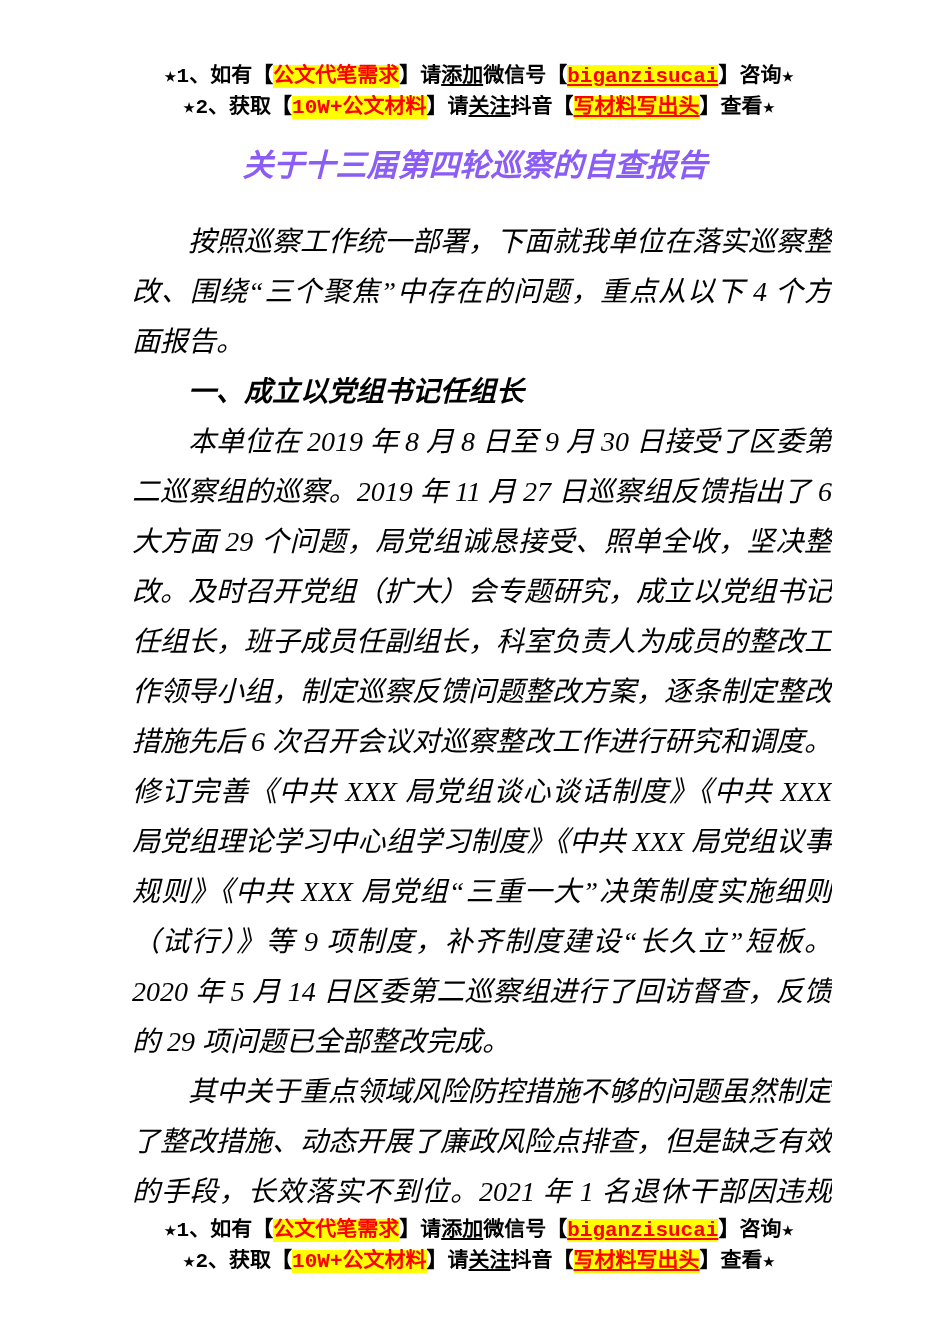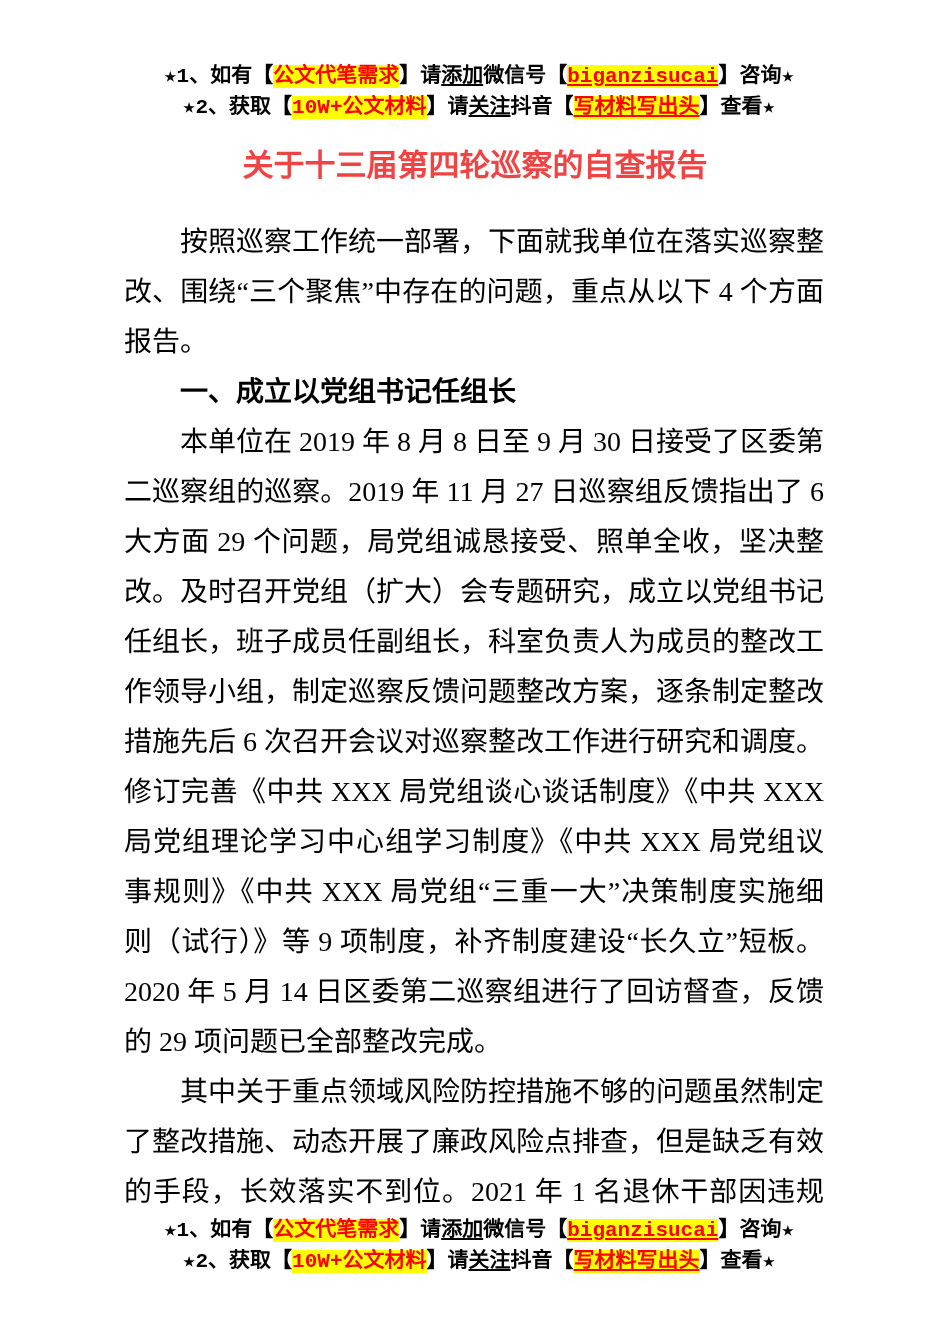--- a/index.html
+++ b/index.html
@@ -41,35 +41,37 @@
   .doc-title {
     position: absolute;
     top: 146px;
     left: 0;
     width: 100%;
     text-align: center;
     font-family: "Liberation Sans", sans-serif;
     font-weight: bold;
     font-size: 31px;
     line-height: 40px;
-    color: #ef4444;
+    color: #8b5cf6;
+    font-style: italic;
   }
   
   .content {
     position: absolute;
     top: 217px;
-    left: 124px;
+    left: 132px;
     width: 700px;
     height: 1000px;
     overflow: hidden;
     font-family: "Liberation Serif", serif;
     font-size: 28px;
     line-height: 50px;
     text-align: justify;
     color: #000000;
+    font-style: italic;
   }
   .content p {
     margin: 0;
     padding: 0;
     text-indent: 2em;
   }
   .section-heading {
     font-family: "Liberation Sans", sans-serif;
     font-weight: bold;
   }

